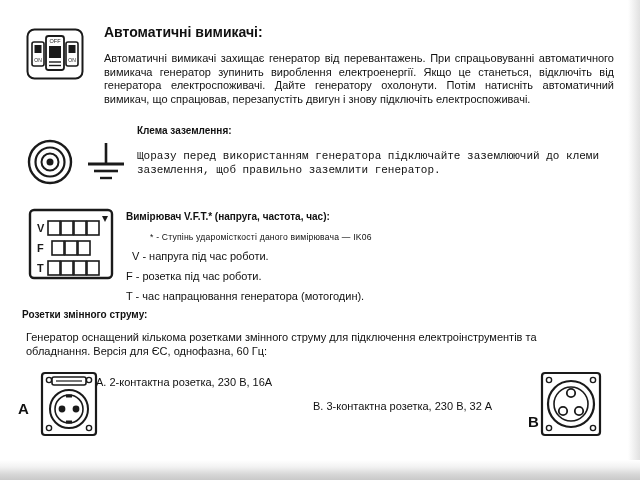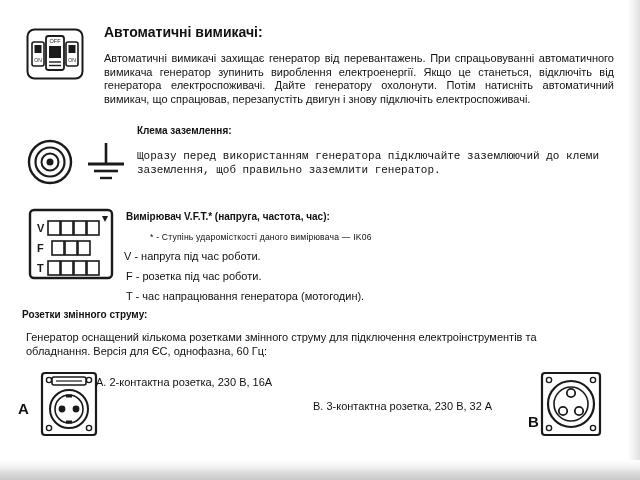--- a/index.html
+++ b/index.html
@@ -65,21 +65,21 @@
 
   .ground-icons {
     position: absolute;
     left: 26px; top: 134px;
     width: 100px; height: 56px;
   }
 
   
   #sec3-title { left: 126px; top: 210px; font-size: 10px; }
   #sec3-l1 { left: 126px; top: 231px; font-size: 8.6px; letter-spacing: .2px; margin-left: 24px;}
-  #sec3-l2 { left: 124px; top: 250px; }
+  #sec3-l2 { left: 132px; top: 250px; }
   #sec3-l3 { left: 126px; top: 270px; }
   #sec3-l4 { left: 126px; top: 290px; }
 
   .vft-icon {
     position: absolute;
     left: 28px; top: 208px;
     width: 86px; height: 72px;
   }
 
   

